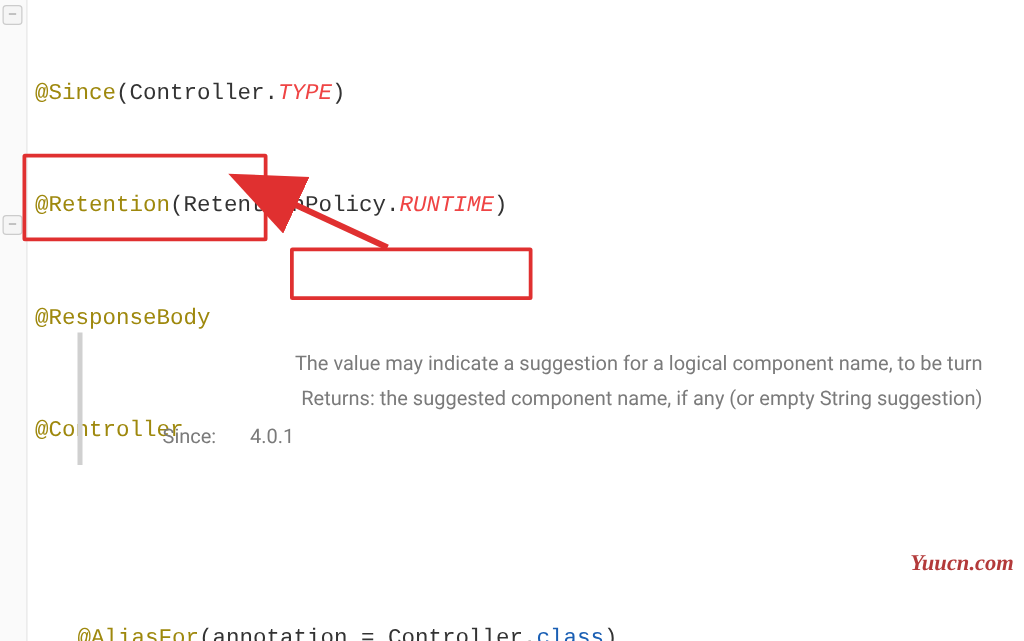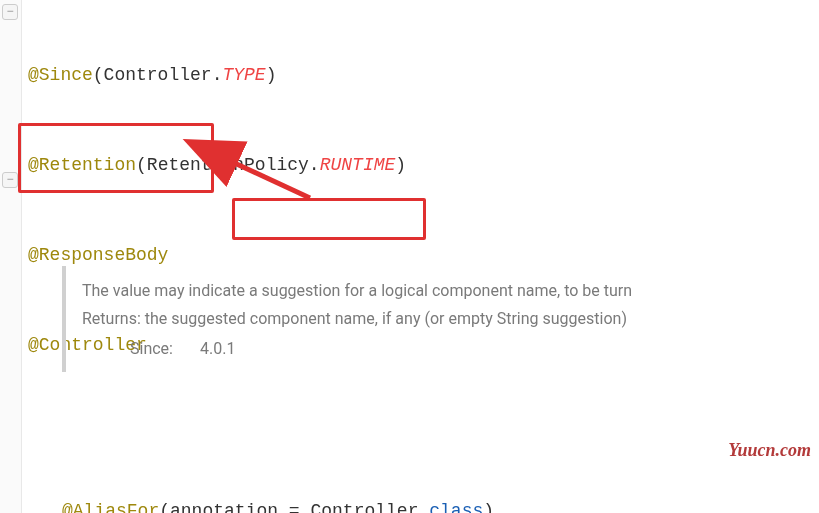--- a/index.html
+++ b/index.html
@@ -71,21 +71,21 @@
       left: 62px;
       top: 266px;
       width: 740px;
       border-left: 4px solid #d0d0d0;
       padding: 10px 16px 10px 16px;
       font-family: -apple-system, "Segoe UI", Roboto, sans-serif;
       font-size: 16px;
       color: #7a7a7a;
       line-height: 26px;
     }
-    .doc-block .tight { margin: 2px 0; }
+    .doc-block .tight { margin: 2px 0; text-align: right; }
     .since-row { margin-top: 4px; }
     .since-label { display: inline-block; width: 70px; margin-left: 48px; }
     .post-doc {
       position: absolute;
       left: 62px;
       top: 436px;
       line-height: 30px;
       white-space: pre;
       color: #333;
     }

